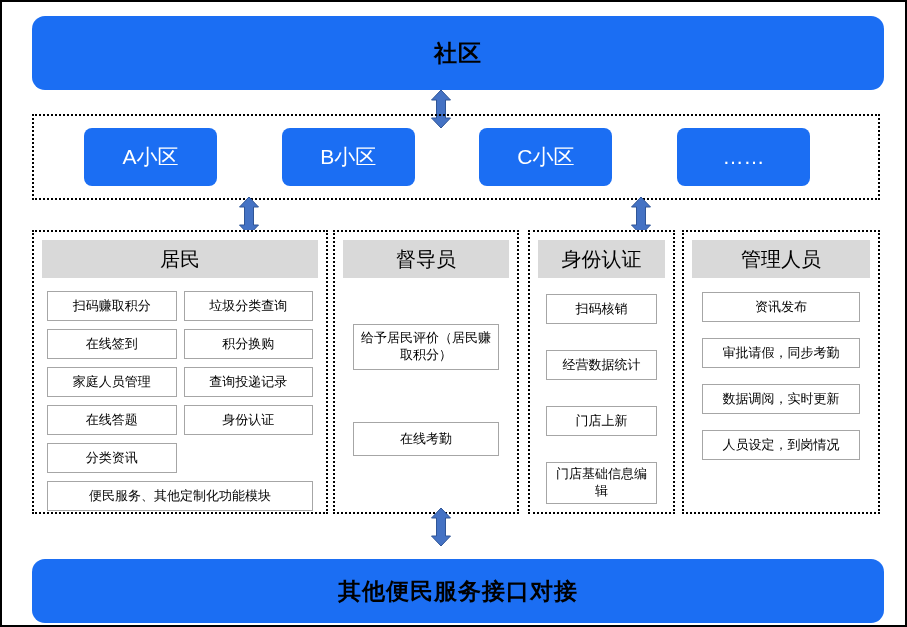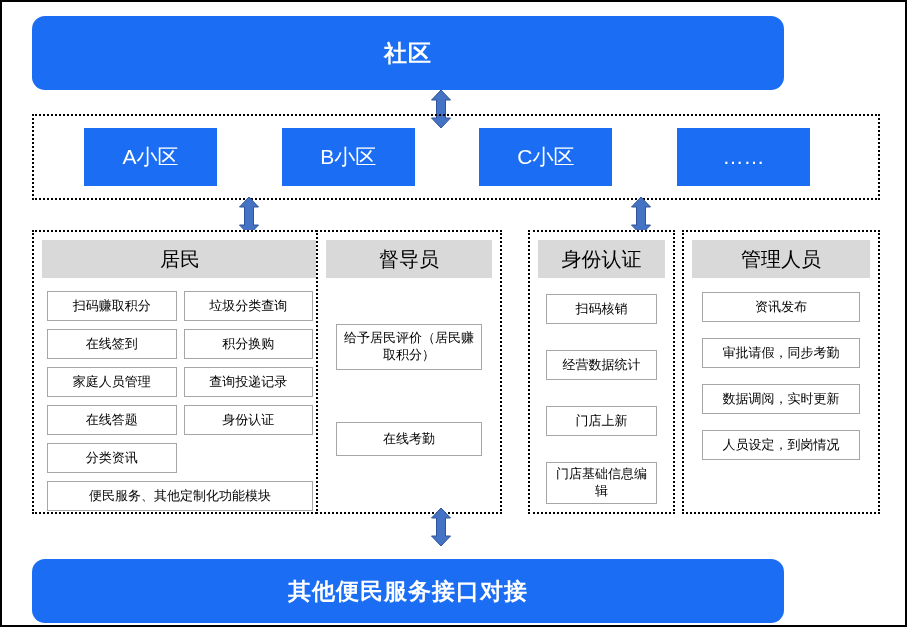--- a/index.html
+++ b/index.html
@@ -3,54 +3,54 @@
 <meta charset="utf-8">
 <style>
   html, body { margin:0; padding:0; background:#ffffff; }
   .canvas {
     position:relative; width:907px; height:627px;
     border:2px solid #000; box-sizing:border-box;
     background:#fff; overflow:hidden;
     font-family:"Liberation Sans", sans-serif; color:#000;
   }
   .bar {
-    position:absolute; left:30px; width:752px;
+    position:absolute; left:30px; width:852px;
     background:var(--primary-blue,#1b6ef3);
-    border-radius:13px; color:#ffffff;
+    border-radius:13px; color:#000000;
     display:flex; align-items:center; justify-content:center;
     font-weight:bold; font-size:23px; letter-spacing:1px;
   }
   .top-bar { top:14px; height:74px; }
   .bottom-bar { top:537px; height:64px;margin-top:20px; }
 
   .districts-box {
     position:absolute; left:30px; top:112px; width:848px; height:86px;
     border:2px dotted #000; box-sizing:border-box;
     display:flex; align-items:center; justify-content:space-between;
     padding:0 68px 0 50px;
   }
   .district-btn {
     width:133px; height:58px; background:var(--primary-blue,#1b6ef3);
-    border-radius:0; color:#fff; font-size:21px;
+    border-radius:8px; color:#fff; font-size:21px;
     display:flex; align-items:center; justify-content:center;
   }
 
   .v-arrow { position:absolute; }
   .arrow-shape {
     fill:var(--arrow-fill,#4472c4);
     stroke:var(--arrow-stroke,#2f5597);
     stroke-width:1;
   }
 
   .col {
     position:absolute; top:228px; height:284px;
     border:2px dotted #000; box-sizing:border-box; background:#fff;
   }
   .col1 { left:30px;  width:296px; }
-  .col2 { left:314px; width:186px; }
+  .col2 { left:331px; width:186px; }
   .col3 { left:526px; width:147px; }
   .col4 { left:680px; width:198px; }
 
   .col-header {
     margin:8px 8px 0; height:38px;
     background:var(--header-gray,#d9d9d9);
     display:flex; align-items:center; justify-content:center;
     font-size:20px; font-weight:400; color:#000;
   }
 

